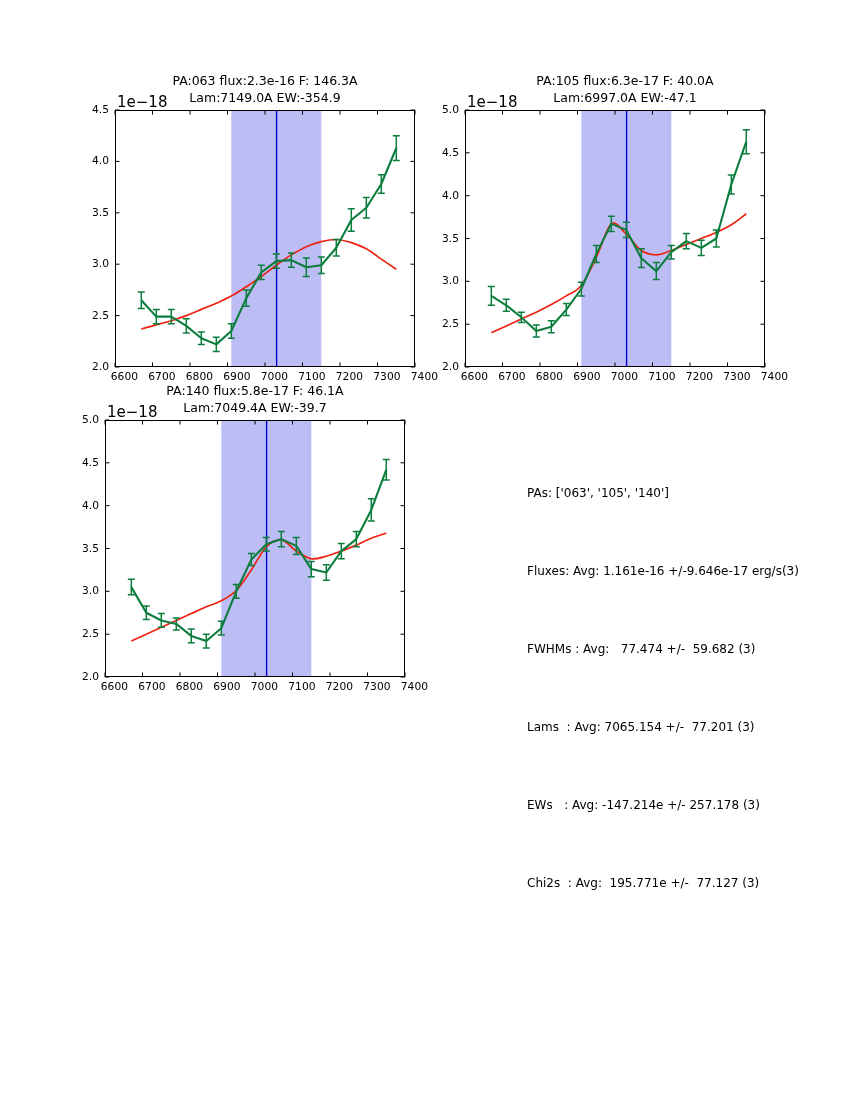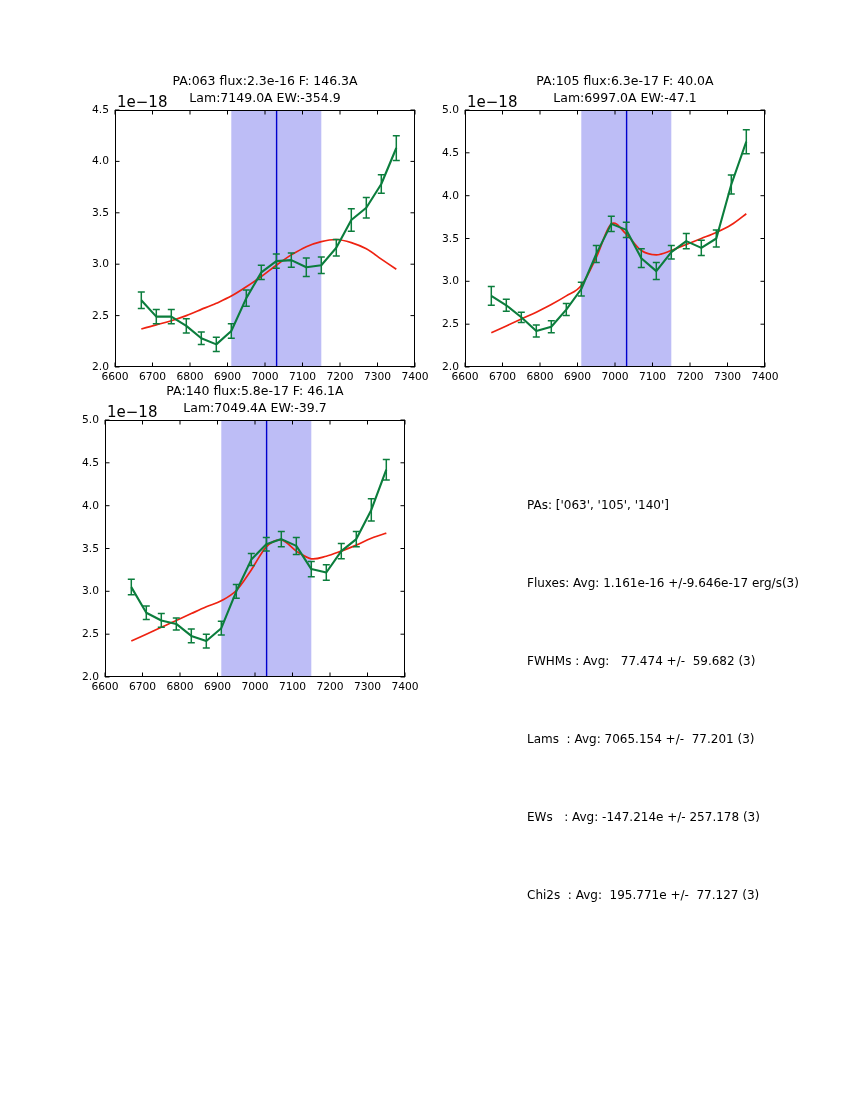--- a/index.html
+++ b/index.html
@@ -9,24 +9,24 @@
     -webkit-font-smoothing:antialiased;
   }
   .figure{position:absolute;left:0;top:0;width:850px;height:1100px;background:#fff}
   .plot{position:absolute}
   .plot svg{position:absolute;left:0;top:0;overflow:visible}
   .plot-title{
     position:absolute;left:-40px;right:-40px;top:-38px;text-align:center;
     font-size:12.5px;line-height:17px;white-space:nowrap;
   }
   .offset-label{position:absolute;left:2px;top:-17px;font-size:15px}
-  .xlab{position:absolute;width:46px;margin-left:-23px;text-align:center;font-size:10.7px;line-height:13px}
+  .xlab{position:absolute;width:46px;margin-left:-23px;text-align:right;font-size:10.7px;line-height:13px}
   .ylab{position:absolute;width:44px;left:-50px;text-align:right;font-size:10.7px;line-height:14px}
   .stats-panel{
-    position:absolute;left:527px;top:440px;font-size:12px;line-height:26px;
+    position:absolute;left:527px;top:428px;font-size:12px;line-height:26px;
     white-space:pre;
   }
 </style>
 </head>
 <body>
 
 <div class="figure">
 
   <div class="plot" id="plot0" style="left: 105px; top: 110px; width: 300px; height: 208px; margin-left: 10px;">
     <div class="plot-title">

